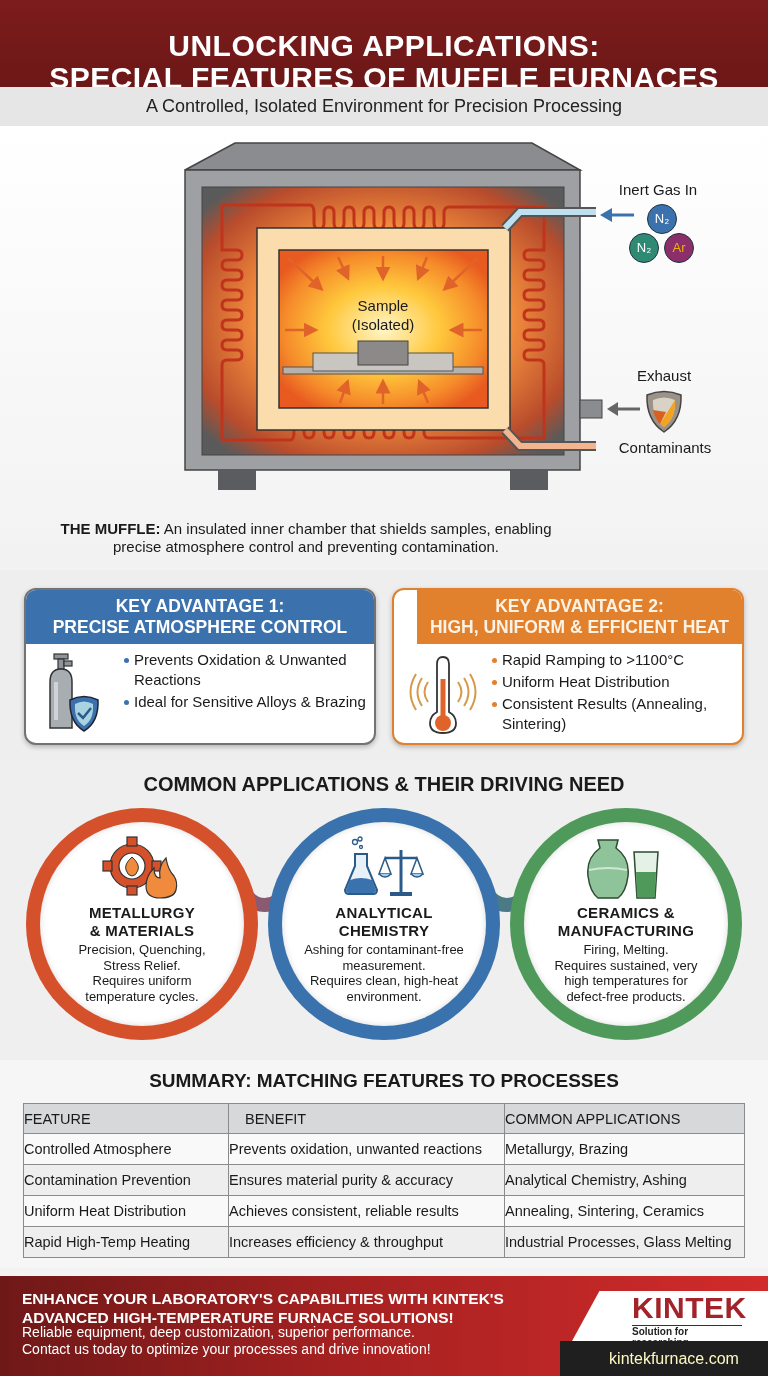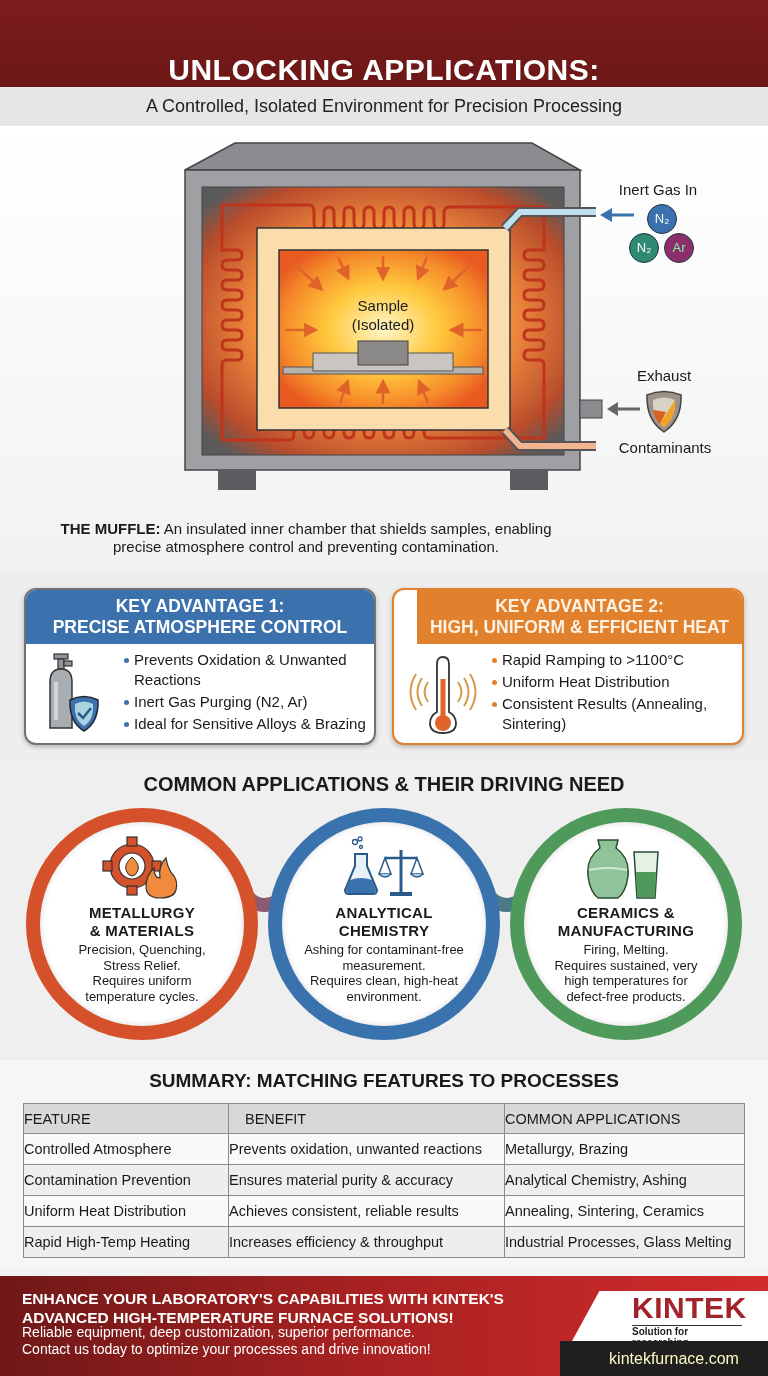--- a/index.html
+++ b/index.html
@@ -1,21 +1,21 @@
 <!DOCTYPE html>
 <html><head>
 <meta charset="utf-8">
 <style>
   * { box-sizing: border-box; margin: 0; padding: 0; }
   html, body { width: 768px; height: 1376px; overflow: hidden; background: #f3f3f3; }
   body { font-family: "Liberation Sans", "DejaVu Sans", sans-serif; color: #1a1a1a; position: relative; }
 
   .header { position: absolute; left: 0; top: 0; width: 768px; height: 87px; background: linear-gradient(#7d1c1c, #6c1717); color: #fff; text-align: center; }
   .header .t1, .header .t2 { font-weight: bold; font-size: 30px; letter-spacing: 0.5px; line-height: 32px; }
-  .header .t1 { padding-top: 20px; margin-top: 34px; }
+  .header .t1 { padding-top: 30px; }
   .subheader { position: absolute; left: 0; top: 87px; width: 768px; height: 39px; background: #e6e6e6; text-align: center; font-size: 18px; line-height: 39px; color: #222; }
 
   .diagram { position: absolute; left: 0; top: 126px; width: 768px; height: 444px; background: linear-gradient(#ffffff, #f2f2f2); }
   .diagram svg { position: absolute; left: 0; top: 0; }
   .lbl { position: absolute; font-size: 15px; color: #1a1a1a; text-align: center; }
   .muffle-caption { position: absolute; left: 0; top: 520px; width: 612px; text-align: center; font-size: 15px; line-height: 18px; }
   .muffle-caption b { font-weight: bold; }
 
   .adv-section { position: absolute; left: 0; top: 570px; width: 768px; height: 190px; background: #eeeeee; }
   .card { position: absolute; top: 588px; width: 352px; height: 157px; background: #fff; border-radius: 12px; overflow: hidden; box-shadow: 0 2px 5px rgba(0,0,0,0.25); }
@@ -146,21 +146,21 @@
   </svg>
 
   <div class="lbl" style="left:328px; top:170px; width:110px; font-size:15px; line-height:19px;">
     <div>Sample</div>
     <div>(Isolated)</div>
   </div>
 
   <div class="lbl" style="left:608px; top:55px; width:100px;">Inert Gas In</div>
   <div style="position:absolute; left:647px; top:78px; width:30px; height:30px; border-radius:50%; background:#3b72ad; border:1.5px solid #234; color:#fff; font-size:13px; text-align:center; line-height:27px;">N₂</div>
   <div style="position:absolute; left:629px; top:107px; width:30px; height:30px; border-radius:50%; background:#2f8a74; border:1.5px solid #234; color:#fff; font-size:13px; text-align:center; line-height:27px;">N₂</div>
-  <div style="position:absolute; left:664px; top:107px; width:30px; height:30px; border-radius:50%; background:#8c2e6a; border:1.5px solid #234; color:#86efac; font-size:13px; text-align:center; line-height:27px;">Ar</div>
+  <div style="position:absolute; left:664px; top:107px; width:30px; height:30px; border-radius:50%; background:#8c2e6a; border:1.5px solid #234; color:#eab308; font-size:13px; text-align:center; line-height:27px;">Ar</div>
 
   <div class="lbl" style="left:614px; top:241px; width:100px;">Exhaust</div>
   <div class="lbl" style="left:608px; top:313px; width:114px;">Contaminants</div>
 </div>
 
 <div class="muffle-caption">
   <div><b>THE MUFFLE:</b><span> An insulated inner chamber that shields samples, enabling</span></div>
   <div>precise atmosphere control and preventing contamination.</div>
 </div>
 
@@ -176,21 +176,20 @@
     <rect x="18" y="7" width="6" height="10" fill="#8e9499" stroke="#333" stroke-width="1.2"></rect>
     <rect x="24" y="9" width="8" height="5" fill="#8e9499" stroke="#333" stroke-width="1.2"></rect>
     <path d="M10,30 Q10,17 21,17 Q32,17 32,30 V76 H10 Z" fill="#a8adb2" stroke="#333" stroke-width="1.5"></path>
     <rect x="14" y="30" width="4" height="38" fill="#d0d4d8"></rect>
     <path d="M30,48 Q44,41 58,48 Q59,70 44,79 Q29,70 30,48 Z" fill="#3b72ad" stroke="#223" stroke-width="1.5"></path>
     <path d="M35,52 Q44,47 53,52 Q54,68 44,74 Q34,68 35,52 Z" fill="#a9d3e0"></path>
     <path d="M38,61 L43,66 L51,56" fill="none" stroke="#2a5a8a" stroke-width="2.5"></path>
   </svg>
   <ul>
     <li style="width:230px;">Prevents Oxidation &amp; Unwanted Reactions</li>
-    <li style="margin-top:2px;">Inert Gas Purging (N2, Ar)</li>
     <li style="margin-top:2px;">Ideal for Sensitive Alloys &amp; Brazing</li>
   </ul>
 </div>
 
 <div class="card orange">
   <div class="head">
     <div>KEY ADVANTAGE 2:</div>
     <div>HIGH, UNIFORM &amp; EFFICIENT HEAT</div>
   </div>
   <svg class="icon" viewBox="0 0 70 80" style="top:64px;">

